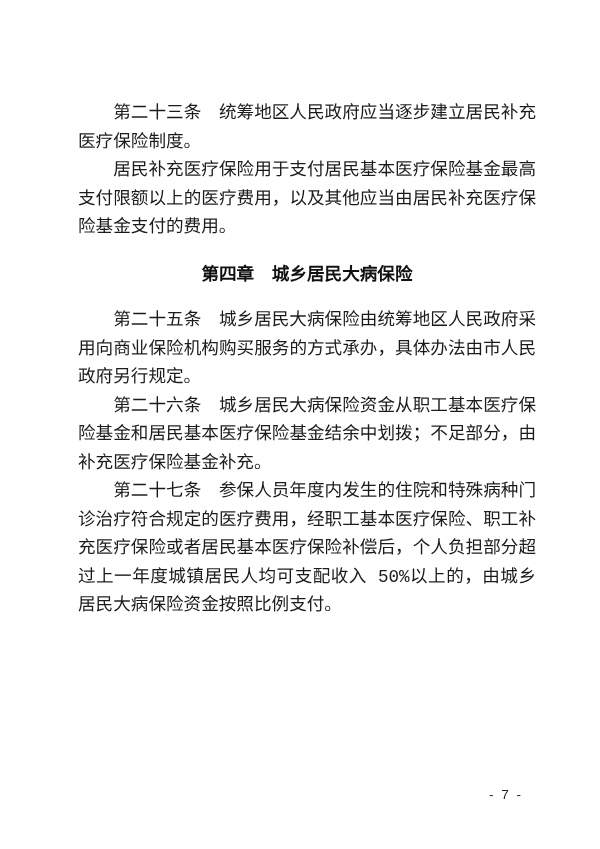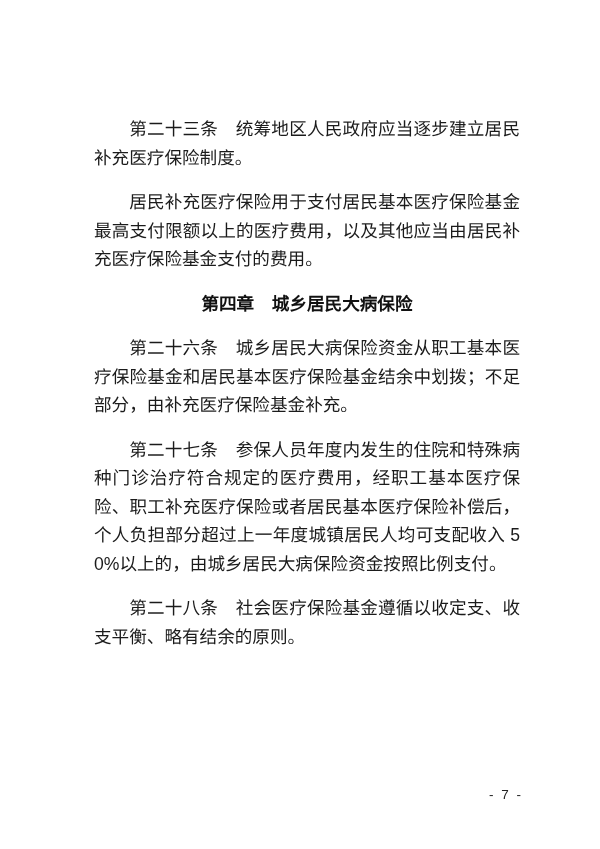--- a/index.html
+++ b/index.html
@@ -16,32 +16,33 @@
     font-family: "Liberation Sans", "DejaVu Sans", sans-serif;
     color: #1b1b1b;
   }
   .text-block {
     position: absolute;
     left: 78px;
     top: 99px;
     width: 458px;
   }
   .body-para {
-    margin: 16px;
+    margin: 0;
     font-size: 17.6px;
     line-height: 28.5px;
     text-align: justify;
     text-justify: inter-ideograph;
     text-indent: 2em;
     letter-spacing: 0px;
     word-break: break-all;
     color: #1b1b1b;
+    font-family: Liberation Mono, monospace;
   }
   .chapter-heading {
-    margin: 12px;
+    margin: 18px;
     font-size: 17.6px;
     line-height: 28.5px;
     text-align: center;
     text-indent: 0;
     font-weight: bold;
     color: #111111;
   }
   .page-number {
     position: absolute;
     top: 787px;
@@ -53,18 +54,18 @@
   }
 </style>
 </head>
 <body>
 
 <div class="page">
   <div class="text-block">
       <p class="body-para">第二十三条　统筹地区人民政府应当逐步建立居民补充医疗保险制度。</p>
       <p class="body-para">居民补充医疗保险用于支付居民基本医疗保险基金最高支付限额以上的医疗费用，以及其他应当由居民补充医疗保险基金支付的费用。</p>
       <p class="chapter-heading">第四章　城乡居民大病保险</p>
+      <p class="body-para">第二十五条　城乡居民大病保险由统筹地区人民政府采用向商业保险机构购买服务的方式承办，具体办法由市人民政府另行规定。</p>
       <p class="body-para">第二十六条　城乡居民大病保险资金从职工基本医疗保险基金和居民基本医疗保险基金结余中划拨；不足部分，由补充医疗保险基金补充。</p>
       <p class="body-para">第二十七条　参保人员年度内发生的住院和特殊病种门诊治疗符合规定的医疗费用，经职工基本医疗保险、职工补充医疗保险或者居民基本医疗保险补偿后，个人负担部分超过上一年度城镇居民人均可支配收入 50%以上的，由城乡居民大病保险资金按照比例支付。</p>
-      <p class="body-para">第二十八条　社会医疗保险基金遵循以收定支、收支平衡、略有结余的原则。</p>
     </div>
   <div class="page-number">- 7 -</div>
 </div>
 
 </body></html>

